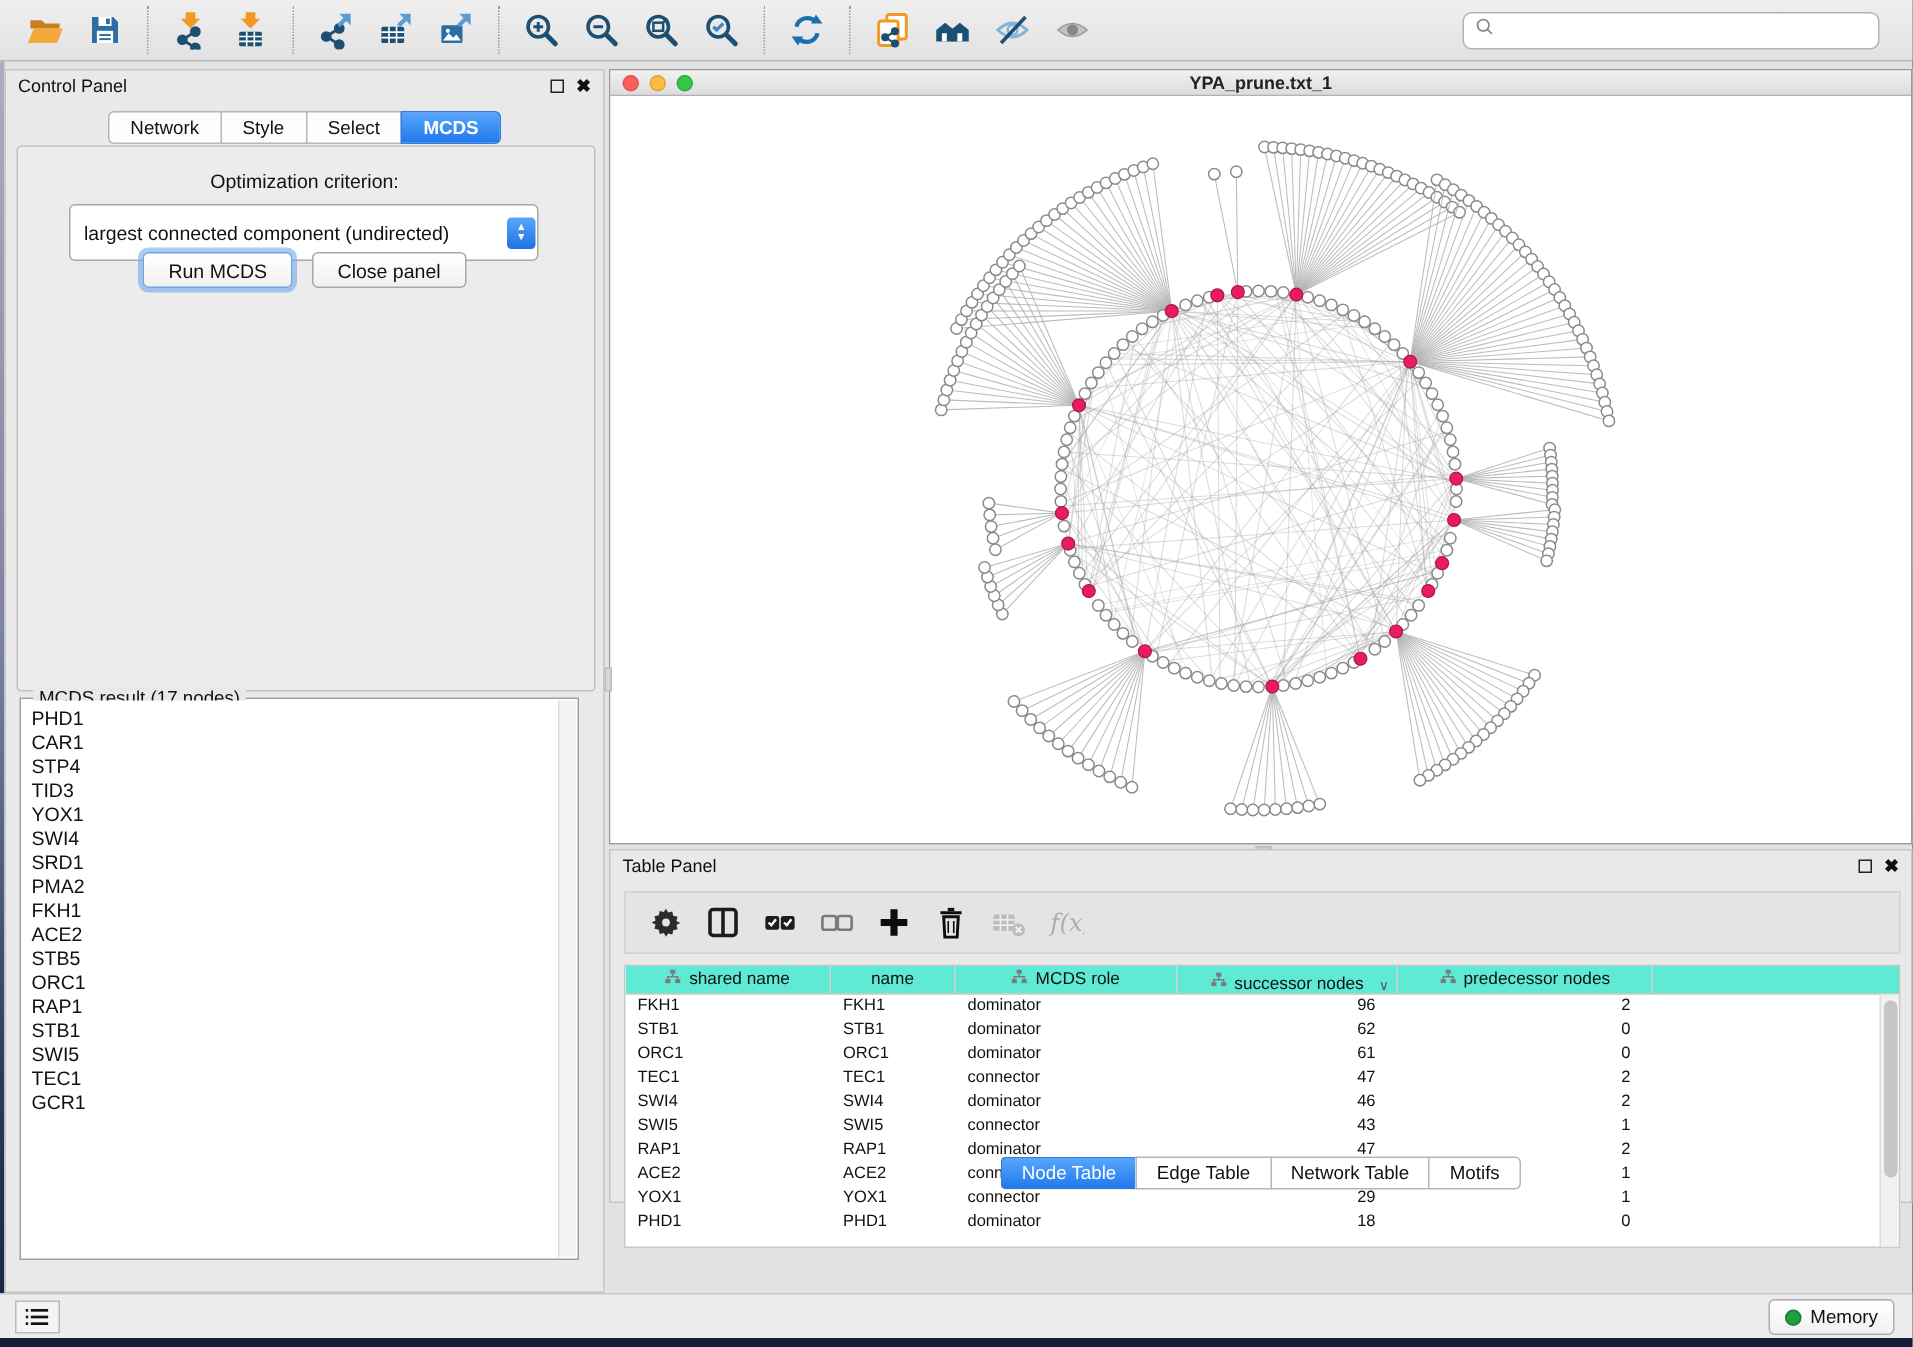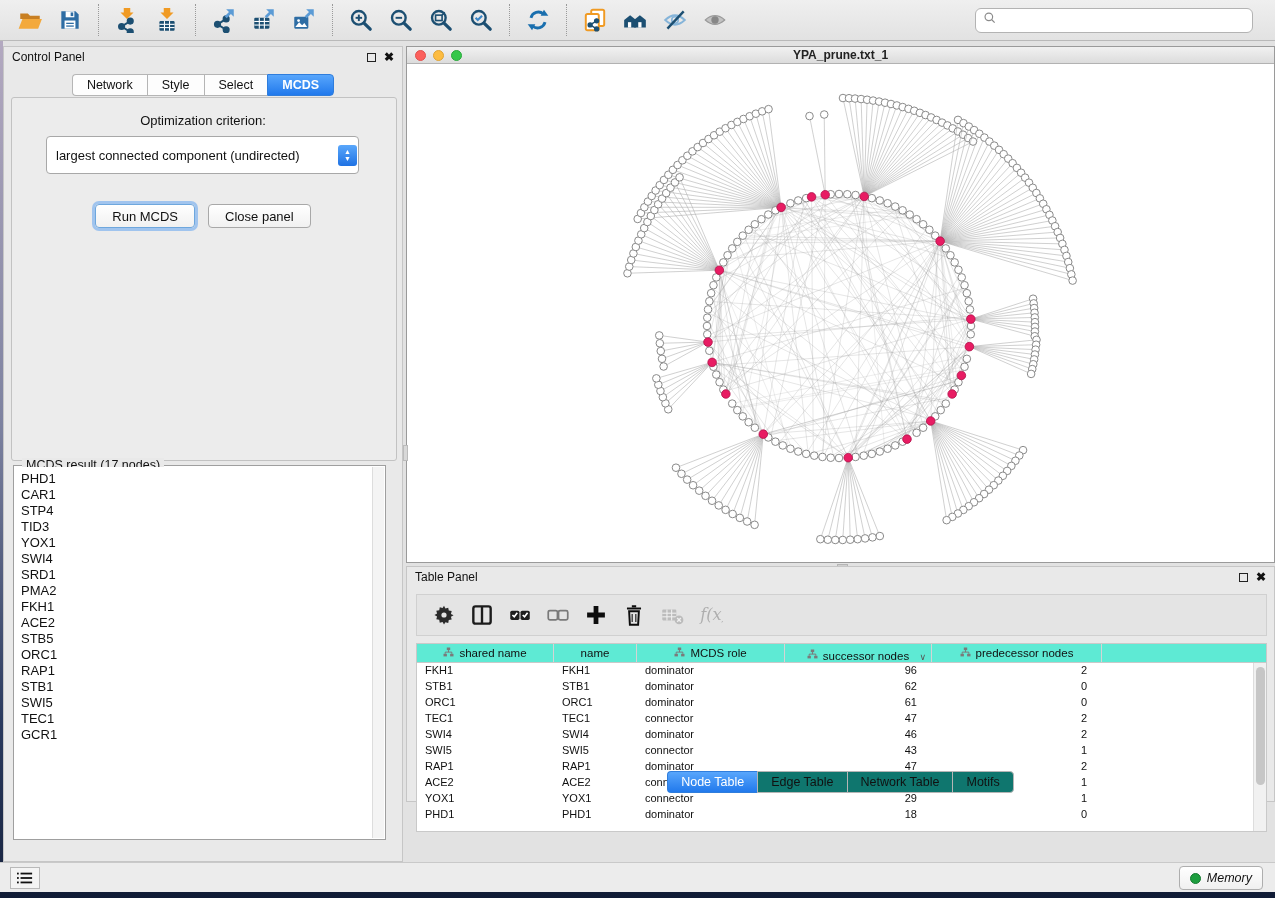--- a/index.html
+++ b/index.html
@@ -45,21 +45,21 @@
   .dropdown { position:absolute; left:42px; top:89px; width:313px; height:38px; background:#fff;
     border:1px solid #a8a8a8; border-radius:4px; display:flex; align-items:center; }
   .dropdown .dd-label { flex:1; font-size:13px; padding-left:9px; color:#111; }
   .dd-stepper { width:19px; height:21px; margin-right:1px; border-radius:3px;
     background:linear-gradient(180deg,#5aa7fb,#1f72e3); display:flex; flex-direction:column;
     align-items:center; justify-content:center; gap:1px; }
   .dd-stepper span { color:#fff; font-size:7px; line-height:6px; }
   .btn-row { position:absolute; left:0; top:121px; width:100%; display:flex; justify-content:center; gap:13px; }
   .push-btn { height:24px; padding:0 16px; font-size:13px; color:#111;
     background:linear-gradient(180deg,#ffffff,#f1f1f1); border:1px solid #a8a8a8; border-radius:4px;
-    display:flex; align-items:center;margin-top:36px; }
+    display:flex; align-items:center; }
   .push-btn.focused { box-shadow:0 0 0 3px rgba(110,170,240,.6); border-color:#6ea7dd; }
   .mcds-fieldset { position:absolute; left:9px; top:418px; width:373px; height:375px;
     border:1px solid #9f9f9f; background:#fff; }
   .mcds-legend { position:absolute; left:8px; top:-8px; background:#e9e9e9; padding:0 4px;
     font-size:12.5px; color:#111; }
   .mcds-list { position:absolute; inset:1px 13px 1px 1px; background:#fff; overflow:hidden;
     padding:4px 0 0 6px; }
   .mcds-item { font-size:13px; line-height:16px; color:#111; }
   .mcds-scroll { position:absolute; top:1px; right:1px; width:12px; bottom:1px;
     background:#f4f4f4; border-left:1px solid #ddd; }
@@ -95,34 +95,34 @@
   .sort-ind { font-size:9px; color:#555; position:absolute; right:5px; }
   .nt-row { display:flex; height:16px; }
   .nt-cell { font-size:11px; color:#111; padding:1px 8px 0 8px; border-right:1px solid transparent;
     white-space:nowrap; overflow:hidden; }
   .nt-cell.num { text-align:right; padding-right:14px; }
   .nt-scroll { position:absolute; top:19px; right:0; width:13px; bottom:0;
     background:#f1f1f1; border-left:1px solid #ddd; }
   .nt-thumb { position:absolute; left:1.5px; top:4px; width:9px; height:118px; background:#c6c6c6;
     border-radius:5px; }
   .tp-tabs { position:absolute; left:0; bottom:8px; width:100%; display:flex; justify-content:center;margin-top:32px; }
-  .tp-tab { height:22px; padding:0 13px; font-size:12.5px; background:#0f766e;
+  .tp-tab { height:22px; padding:0 13px; font-size:12.5px; background:#ffffff;
     border:1px solid #b5b5b5; border-right:none; display:flex; align-items:center; color:#111; }
   .tp-tab:first-child { border-radius:4px 0 0 4px; }
   .tp-tab:last-child { border-right:1px solid #b5b5b5; border-radius:0 4px 4px 0; }
   .tp-tab.selected { background:linear-gradient(180deg,#58a6fc,#2179ec); color:#fff; border-color:#2f7ddc; }
 
   
   .status-bar { position:absolute; left:0; top:862px; width:1275px; height:30px; background:#ececec;
     border-top:1px solid #c9c9c9; }
   .taskmgr-btn { position:absolute; left:10px; top:4px; width:30px; height:22px; background:#f4f4f4;
     border:1px solid #b9b9b9; display:flex; align-items:center; justify-content:center; }
   .memory-btn { position:absolute; right:12px; top:3px; height:24px; padding:0 10px;
     background:linear-gradient(180deg,#fff,#f0f0f0); border:1px solid #aeaeae; border-radius:4px;
-    display:flex; align-items:center; gap:6px; font-size:12.5px; color:#111;font-style:italic; }
+    display:flex; align-items:center; gap:6px; font-size:12.5px; color:#111; }
   .mem-dot { width:11px; height:11px; border-radius:50%; background:#1d9e3f; border:1px solid #157a30; }
 </style>
 </head>
 <body>
 
 <div class="screen">
   <div class="app">
 
     <div class="toolbar">
       <div id="tb-icons" style="display:flex;align-items:center;">

